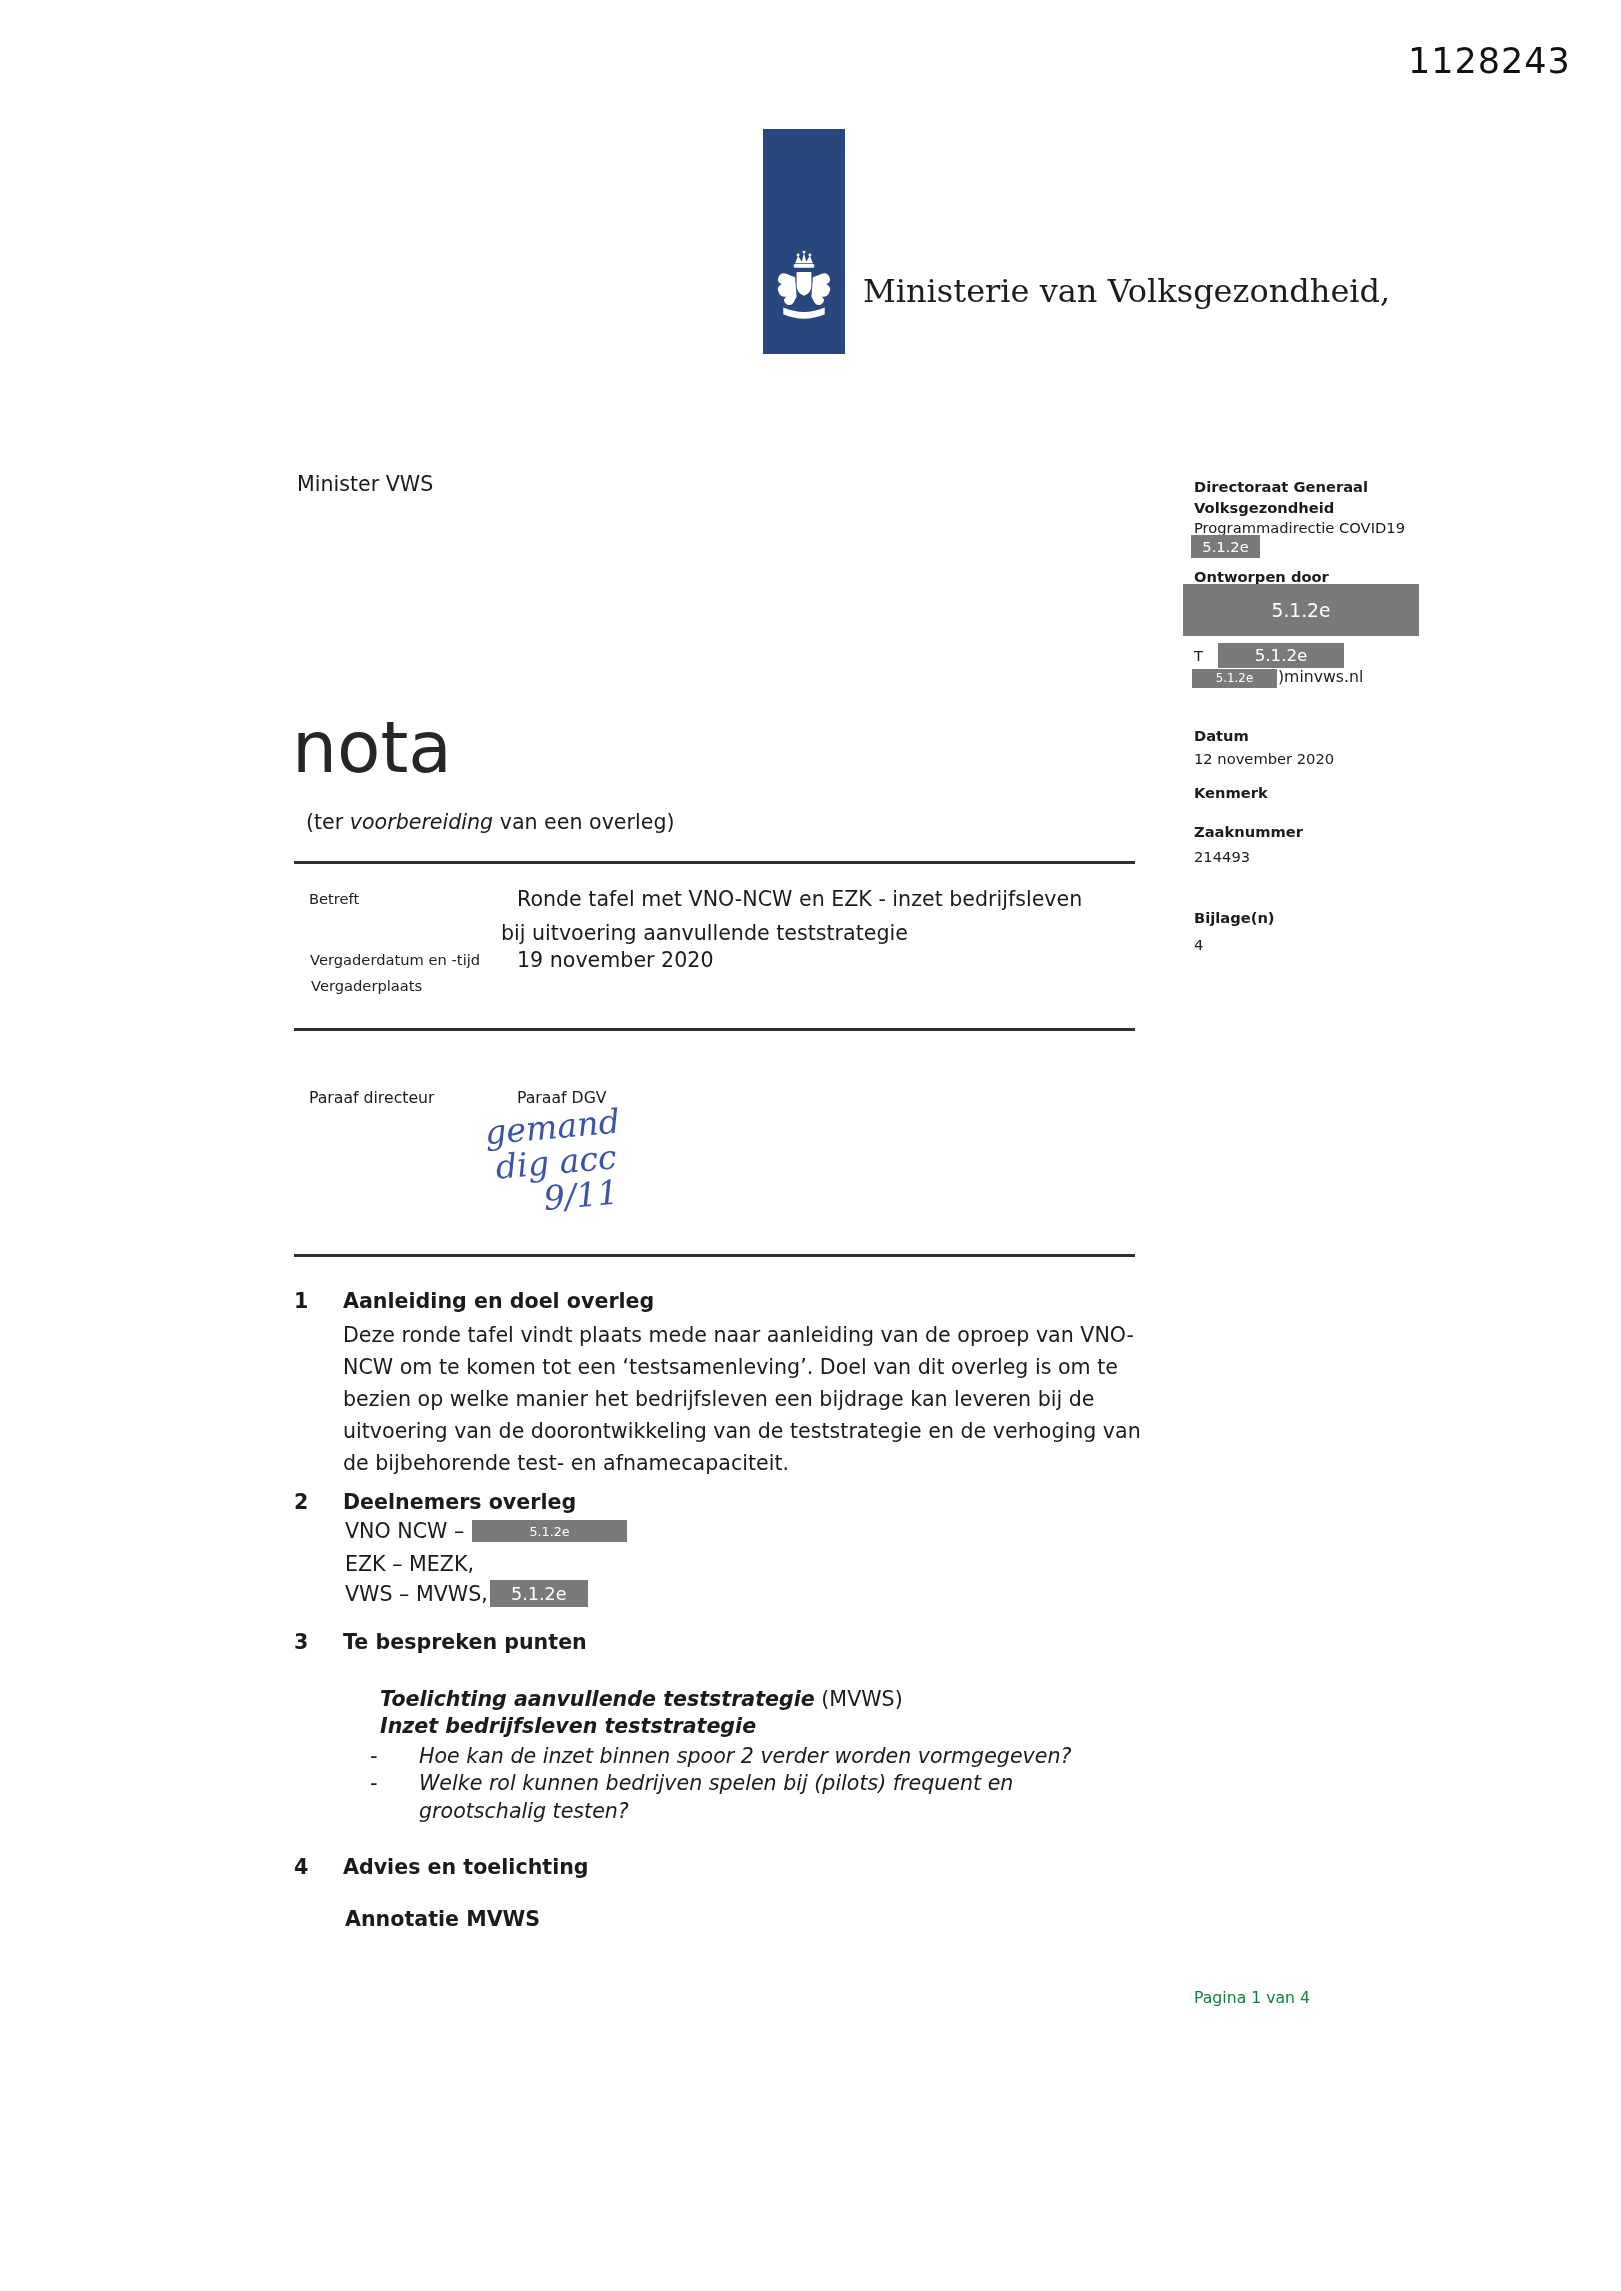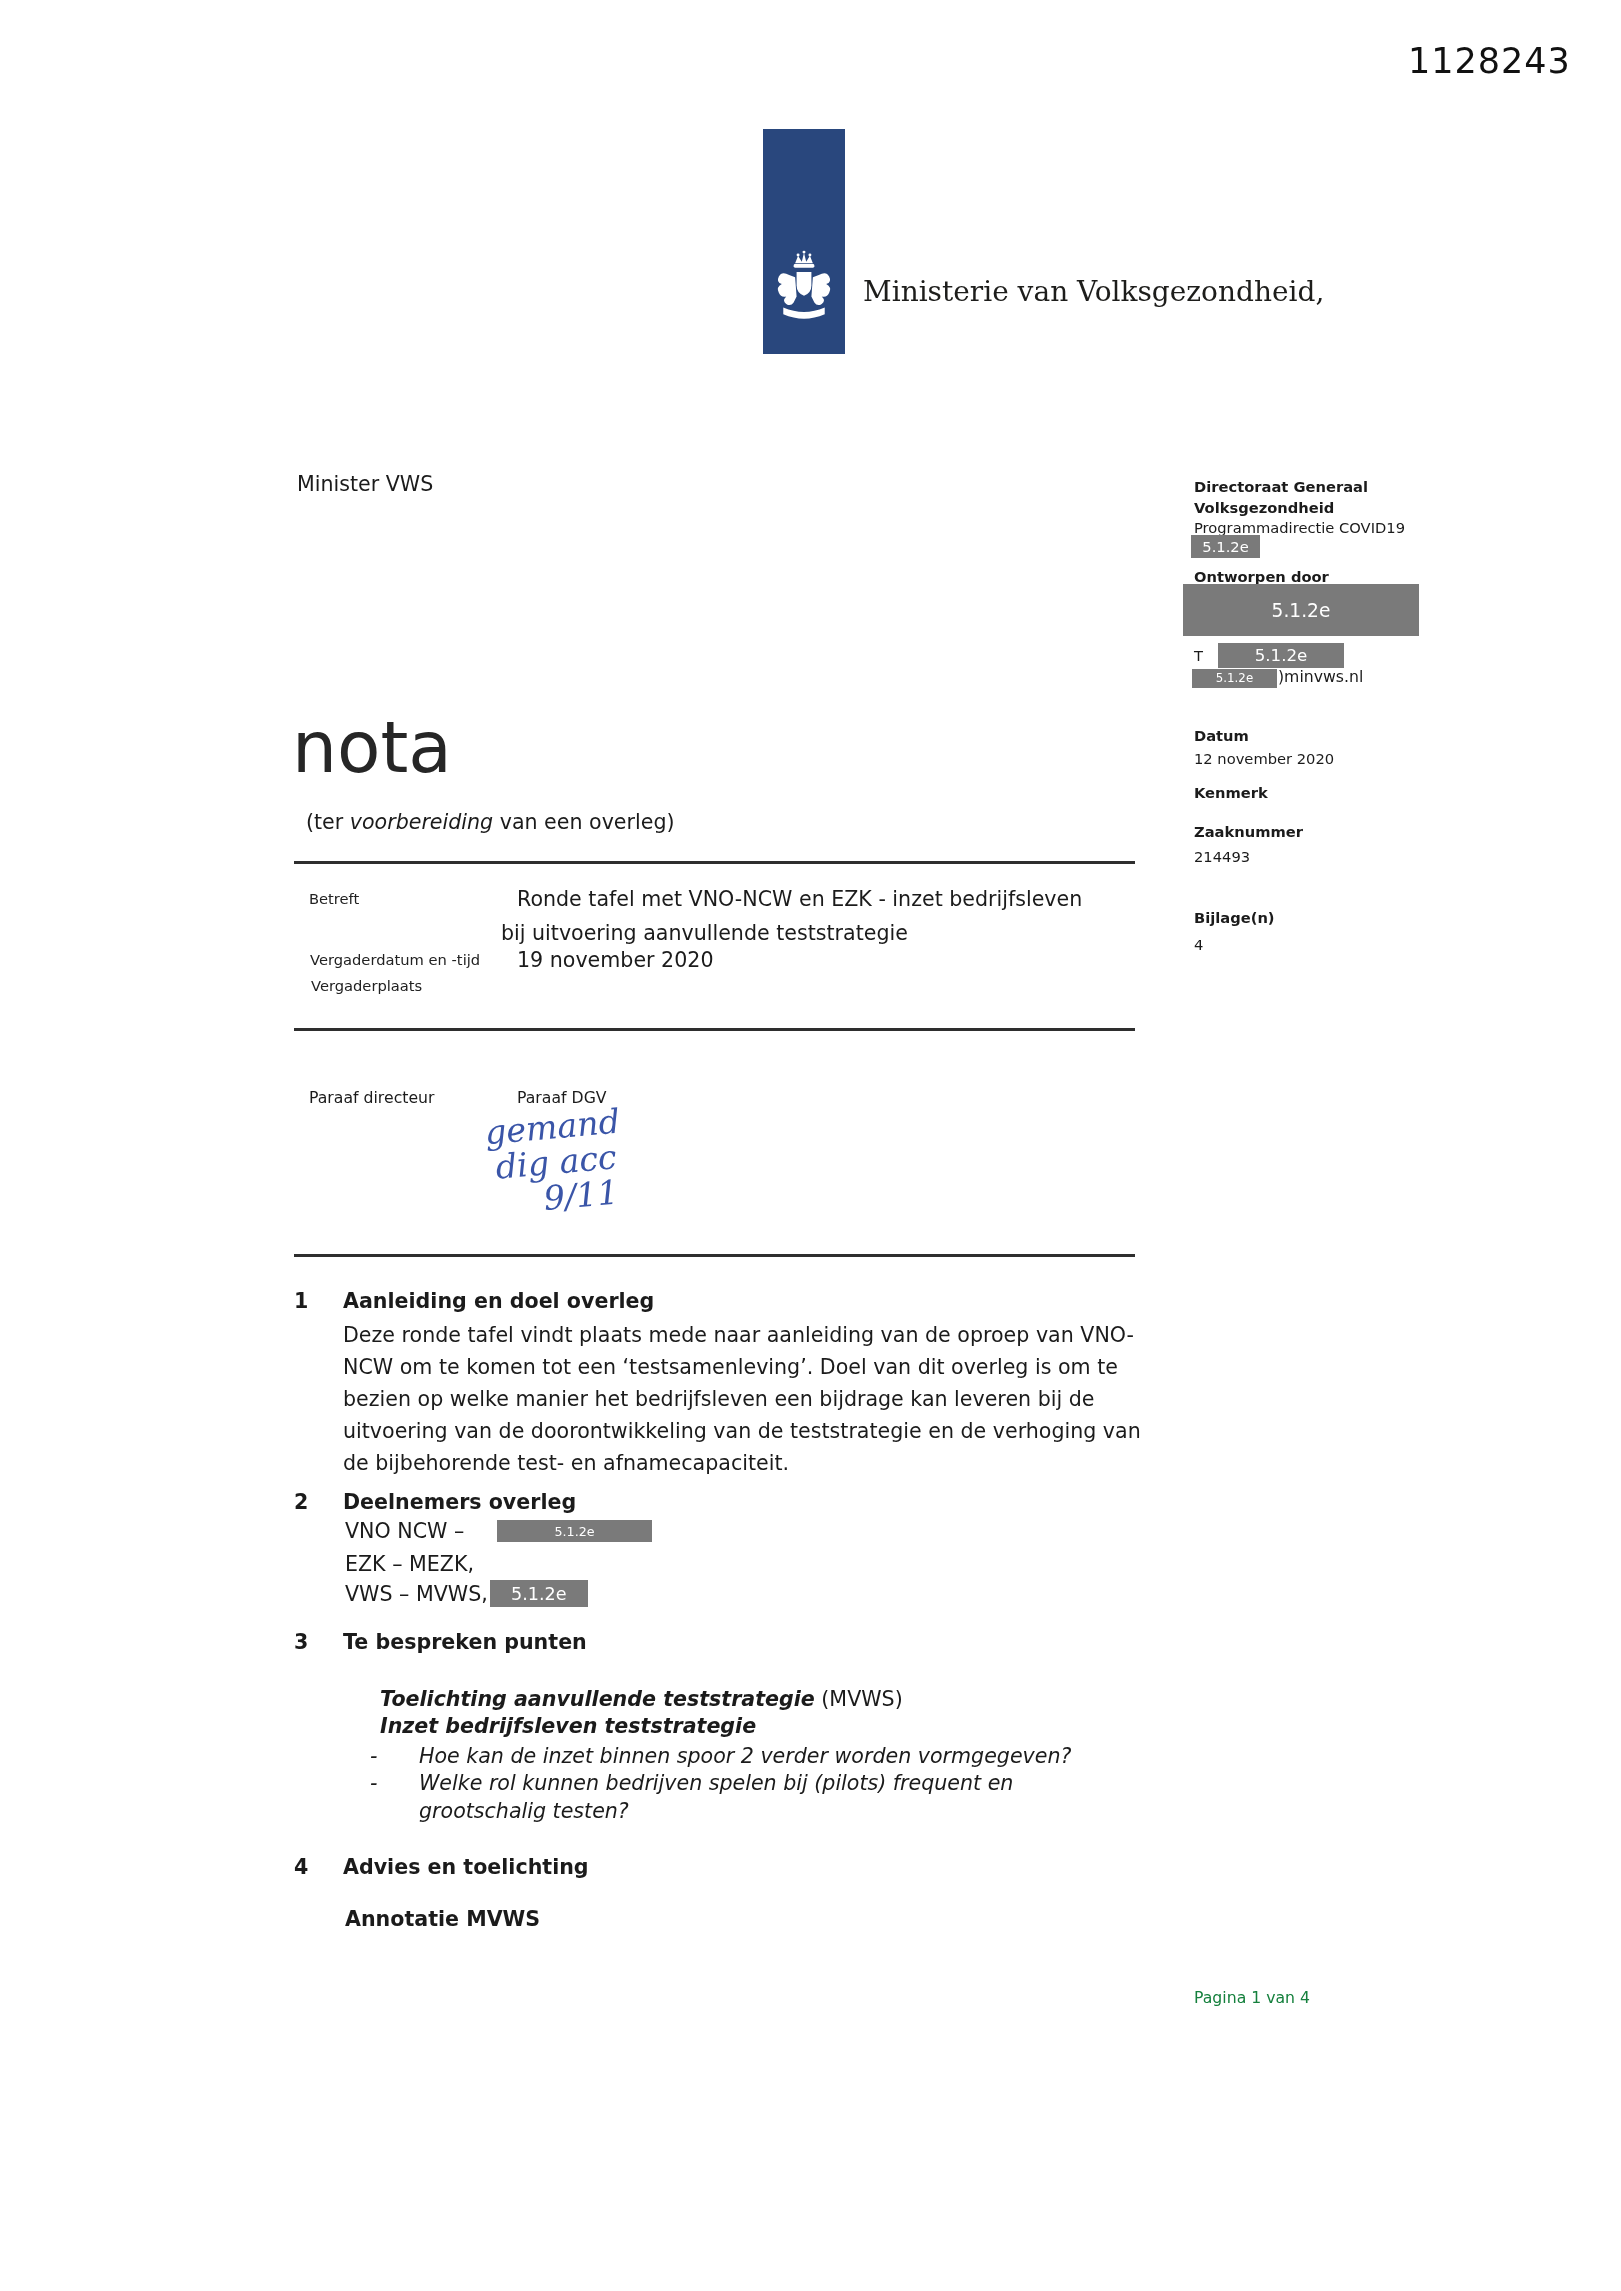--- a/index.html
+++ b/index.html
@@ -10,21 +10,21 @@
   }
   .abs{position:absolute;}
   .b{font-weight:bold;}
   .i{font-style:italic;}
   .bi{font-weight:bold;font-style:italic;}
 
   
   .doc-number{left:1408px;top:41px;font-size:35px;letter-spacing:1px;color:#111;}
   .logo-bar{left:763px;top:129px;width:82px;height:225px;background:#29477d;}
   .coat{position:absolute;left:3.9px;top:120px;width:74px;height:98px;}
-  .ministry{left:863px;top:272px;font-family:"DejaVu Serif",serif;font-size:28px;line-height:39px;color:#1d1d1b;}
+  .ministry{left:863px;top:272px;font-family:"DejaVu Serif",serif;font-size:32px;line-height:39px;color:#1d1d1b;}
 
   .addressee{left:297px;top:472px;font-size:20.6px;}
 
   
   .side{font-size:14.7px;line-height:19.6px;}
   .redact{background:#7a7a7a;color:#ffffff;display:flex;align-items:center;justify-content:center;}
   .r1{left:1191px;top:535px;width:69px;height:22.5px;font-size:14.7px;}
   .r2{left:1183px;top:584px;width:236px;height:52px;font-size:18.6px;}
   .r3{left:1218px;top:643px;width:126px;height:24.5px;font-size:16.7px;}
   .r4{left:1192px;top:669px;width:85px;height:18.6px;font-size:11.8px;}
@@ -138,21 +138,21 @@
 </svg>
 
 <div class="abs rule" style="top:1254px;"></div>
 
 <div class="abs secnum" style="top:1289px;">1</div>
 <div class="abs sechead" style="top:1289px;">Aanleiding en doel overleg</div>
 <div class="abs body-par" style="top:1319px;">Deze ronde tafel vindt plaats mede naar aanleiding van de oproep van VNO-NCW om te komen tot een ‘testsamenleving’. Doel van dit overleg is om te bezien op welke manier het bedrijfsleven een bijdrage kan leveren bij de uitvoering van de doorontwikkeling van de teststrategie en de verhoging van de bijbehorende test- en afnamecapaciteit.</div>
 
 <div class="abs secnum" style="top:1490px;">2</div>
 <div class="abs sechead" style="top:1490px;">Deelnemers overleg</div>
-<div class="abs prow" style="top:1519px;gap:25px;">
+<div class="abs prow" style="top:1519px;">
   <span>VNO NCW –</span>
   <span class="redact" style="width:155px;height:22.5px;font-size:12.7px;margin-left:7.8px;">
       <span>5.1.2e</span>
     </span>
 </div>
 <div class="abs prow" style="top:1552px;">
   <span>EZK – MEZK,</span>
 </div>
 <div class="abs prow" style="top:1580px;">
   <span>VWS – MVWS,</span>

